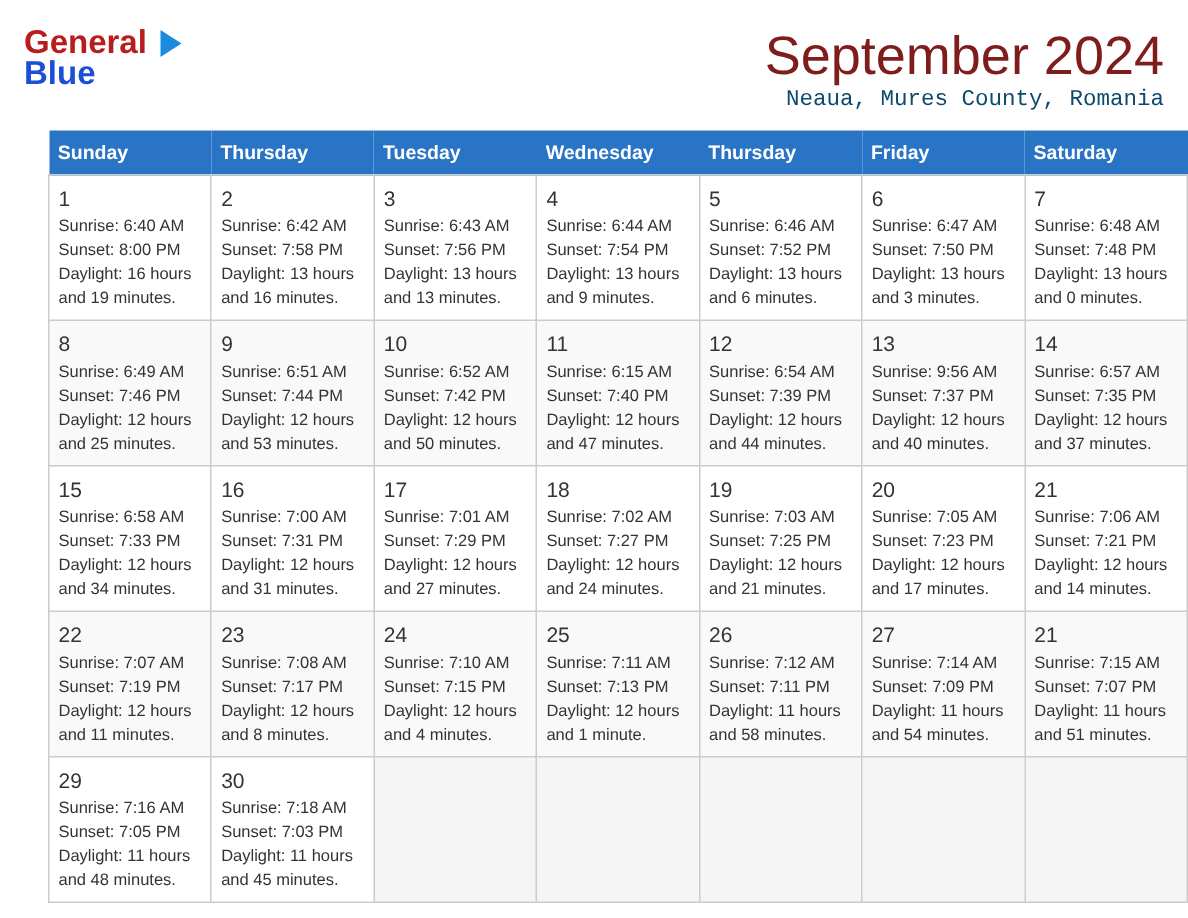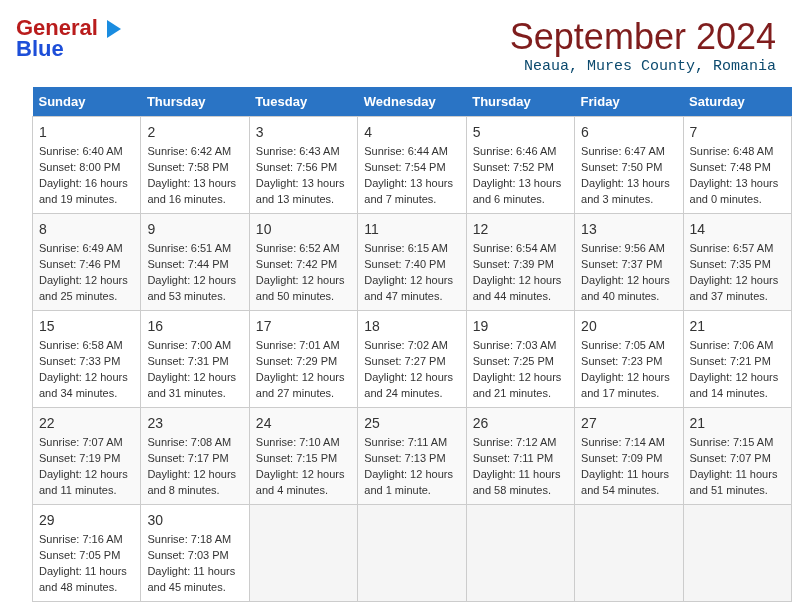--- a/index.html
+++ b/index.html
@@ -107,21 +107,21 @@
         <th>Thursday</th>
         <th>Friday</th>
         <th>Saturday</th>
       </tr>
   </thead>
   <tbody id="calendar-body">
   <tr>
         <td><span class="day-num">1</span><span>Sunrise: 6:40 AM</span><br><span>Sunset: 8:00 PM</span><br><span>Daylight: 16 hours and 19 minutes.</span></td>
         <td><span class="day-num">2</span><span>Sunrise: 6:42 AM</span><br><span>Sunset: 7:58 PM</span><br><span>Daylight: 13 hours and 16 minutes.</span></td>
         <td><span class="day-num">3</span><span>Sunrise: 6:43 AM</span><br><span>Sunset: 7:56 PM</span><br><span>Daylight: 13 hours and 13 minutes.</span></td>
-        <td><span class="day-num">4</span><span>Sunrise: 6:44 AM</span><br><span>Sunset: 7:54 PM</span><br><span>Daylight: 13 hours and 7 minutes.</span></td>
+        <td><span class="day-num">4</span><span>Sunrise: 6:44 AM</span><br><span>Sunset: 7:54 PM</span><br><span>Daylight: 13 hours and 9 minutes.</span></td>
         <td><span class="day-num">5</span><span>Sunrise: 6:46 AM</span><br><span>Sunset: 7:52 PM</span><br><span>Daylight: 13 hours and 6 minutes.</span></td>
         <td><span class="day-num">6</span><span>Sunrise: 6:47 AM</span><br><span>Sunset: 7:50 PM</span><br><span>Daylight: 13 hours and 3 minutes.</span></td>
         <td><span class="day-num">7</span><span>Sunrise: 6:48 AM</span><br><span>Sunset: 7:48 PM</span><br><span>Daylight: 13 hours and 0 minutes.</span></td>
       </tr>
       <tr>
         <td><span class="day-num">8</span><span>Sunrise: 6:49 AM</span><br><span>Sunset: 7:46 PM</span><br><span>Daylight: 12 hours and 25 minutes.</span></td>
         <td><span class="day-num">9</span><span>Sunrise: 6:51 AM</span><br><span>Sunset: 7:44 PM</span><br><span>Daylight: 12 hours and 53 minutes.</span></td>
         <td><span class="day-num">10</span><span>Sunrise: 6:52 AM</span><br><span>Sunset: 7:42 PM</span><br><span>Daylight: 12 hours and 50 minutes.</span></td>
         <td><span class="day-num">11</span><span>Sunrise: 6:15 AM</span><br><span>Sunset: 7:40 PM</span><br><span>Daylight: 12 hours and 47 minutes.</span></td>
         <td><span class="day-num">12</span><span>Sunrise: 6:54 AM</span><br><span>Sunset: 7:39 PM</span><br><span>Daylight: 12 hours and 44 minutes.</span></td>

